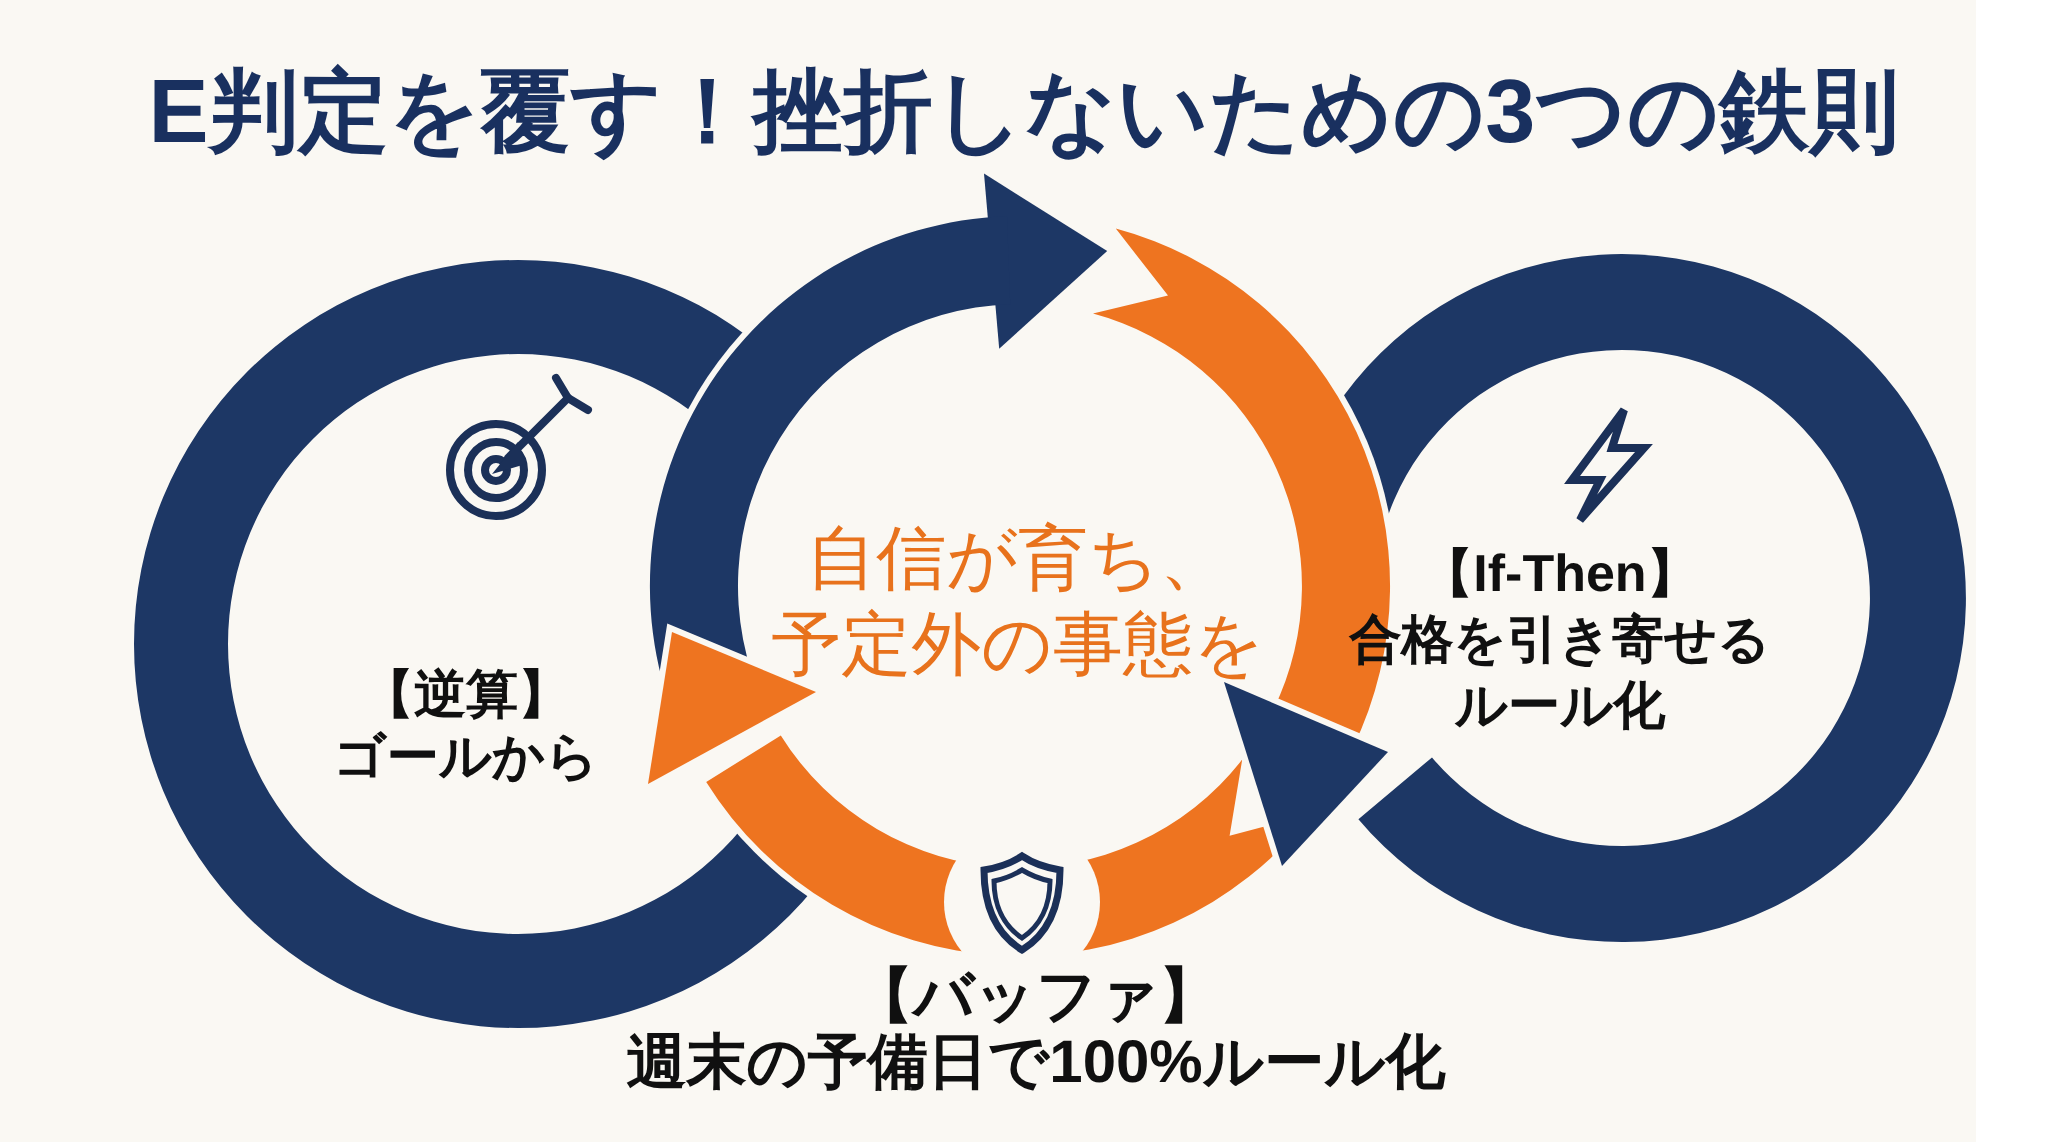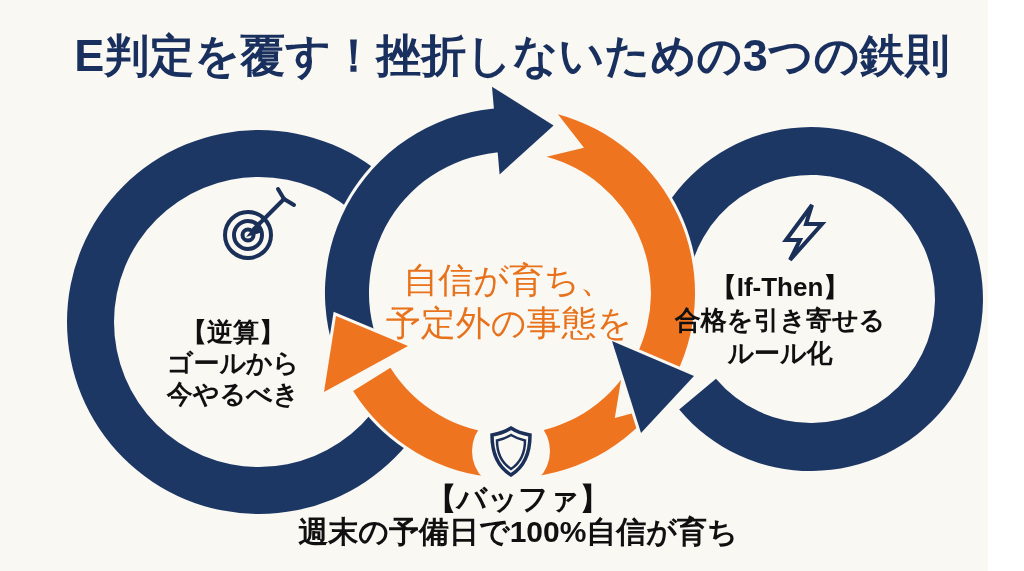--- a/index.html
+++ b/index.html
@@ -71,32 +71,31 @@
       <path stroke-width="3.5" d="M511,428 C517,432 524,434 530,435 C530,453 524,467 511,475 C498,467 492,453 492,435 C498,434 505,432 511,428 Z"></path>
       <path stroke-width="2.5" d="M511,435 C516,438 520,439.5 525,440.5 C525,453 520,463 511,469 C502,463 497,453 497,440.5 C502,439.5 506,438 511,435 Z"></path>
     </g>
   </svg>
 
   <div class="txt title">E判定を覆す！挫折しないための3つの鉄則</div>
 
   <div class="txt side-label left-label">
     <div>【逆算】</div>
     <div>ゴールから</div>
-    <div>今やるべき</div>
   </div>
 
   <div class="txt center-label">
     <div>自信が育ち、</div>
     <div>予定外の事態を</div>
   </div>
 
   <div class="txt side-label right-label">
     <div>【If-Then】</div>
     <div>合格を引き寄せる</div>
     <div>ルール化</div>
   </div>
 
   <div class="txt bottom-label">
     <div>【バッファ】</div>
-    <div>週末の予備日で100%自信が育ち</div>
+    <div>週末の予備日で100%ルール化</div>
   </div>
 
 </div>
 
 </body></html>

